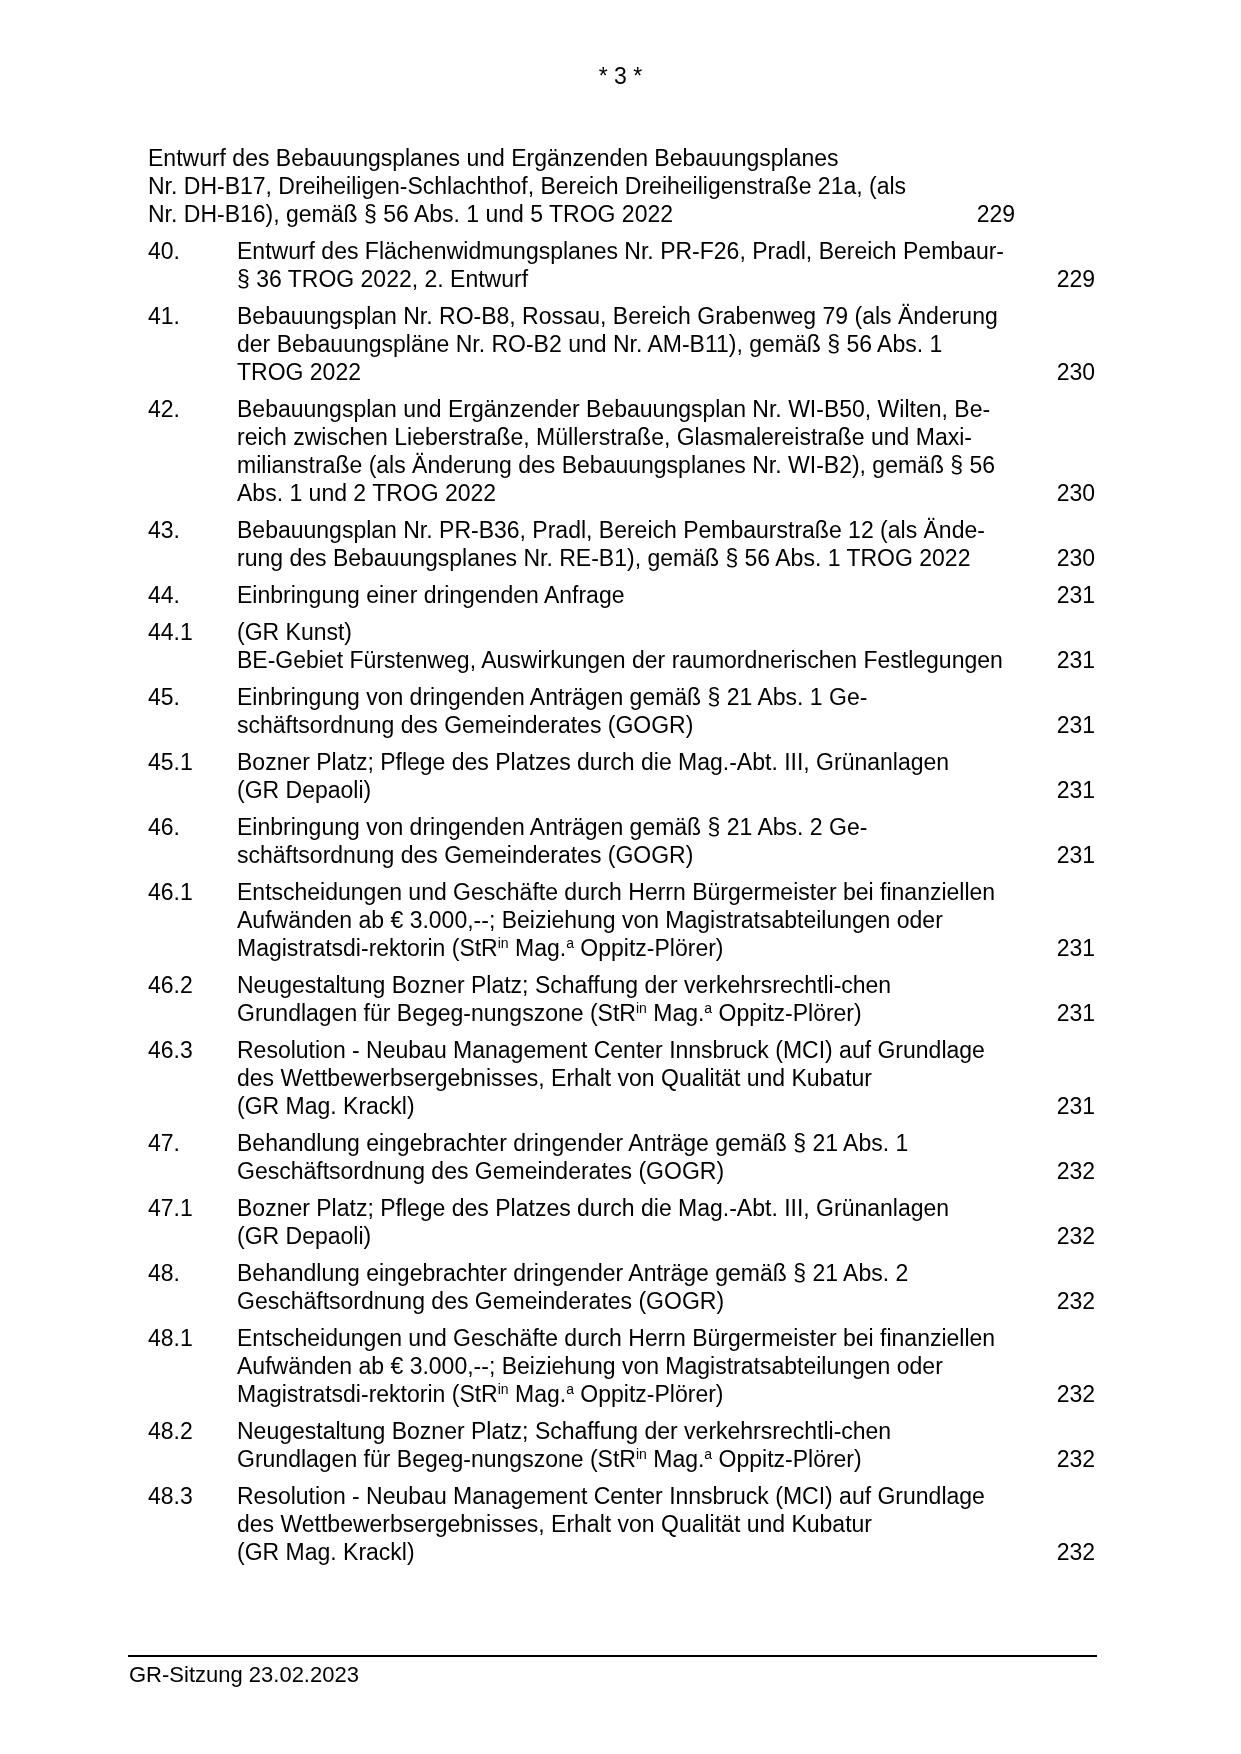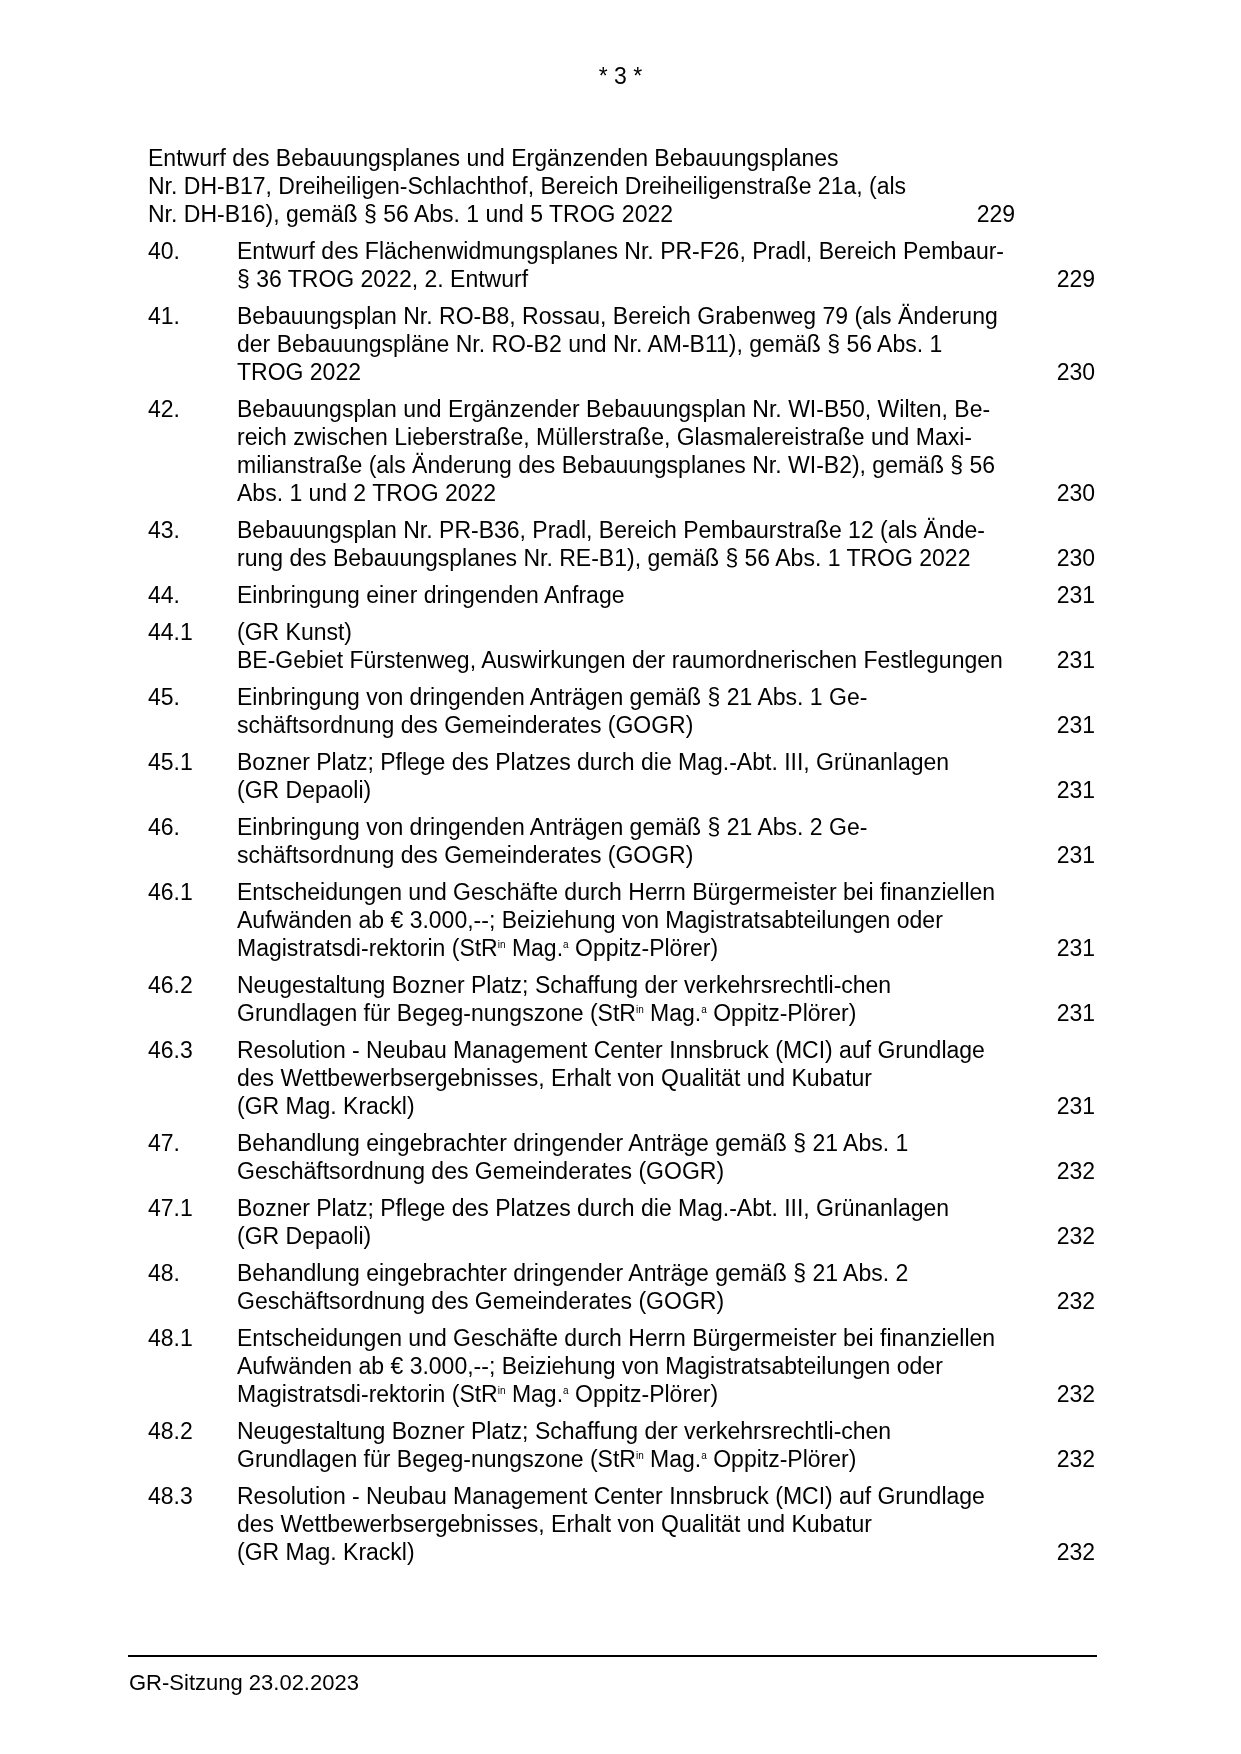--- a/index.html
+++ b/index.html
@@ -39,41 +39,40 @@
   .toc-num { white-space: nowrap; }
   .toc-text { min-width: 0; }
   .toc-line { white-space: nowrap; }
   .toc-page {
     text-align: right;
     align-self: end;
     white-space: nowrap;
   }
   .toc-row.bold .toc-text { font-weight: 400; }
   sup {
-    font-size: 10px;
+    font-size: 14px;
     line-height: 0;
     vertical-align: baseline;
     position: relative;
     top: -8px;
   }
   .footer-rule {
     position: absolute;
     left: 128px;
     top: 1655px;
     width: 969px;
     height: 0;
     border-top: 2px solid #000000;
   }
   .footer-text {
     position: absolute;
     left: 129px;
     top: 1662px;
     font-size: 22px;
     line-height: 26px;
-    margin-top: 8px;
   }
 </style>
 </head>
 <body>
 
 <div class="page">
   <div class="doc-header">* 3 *</div>
 
   <div class="toc" id="toc">
       <div class="toc-row">

